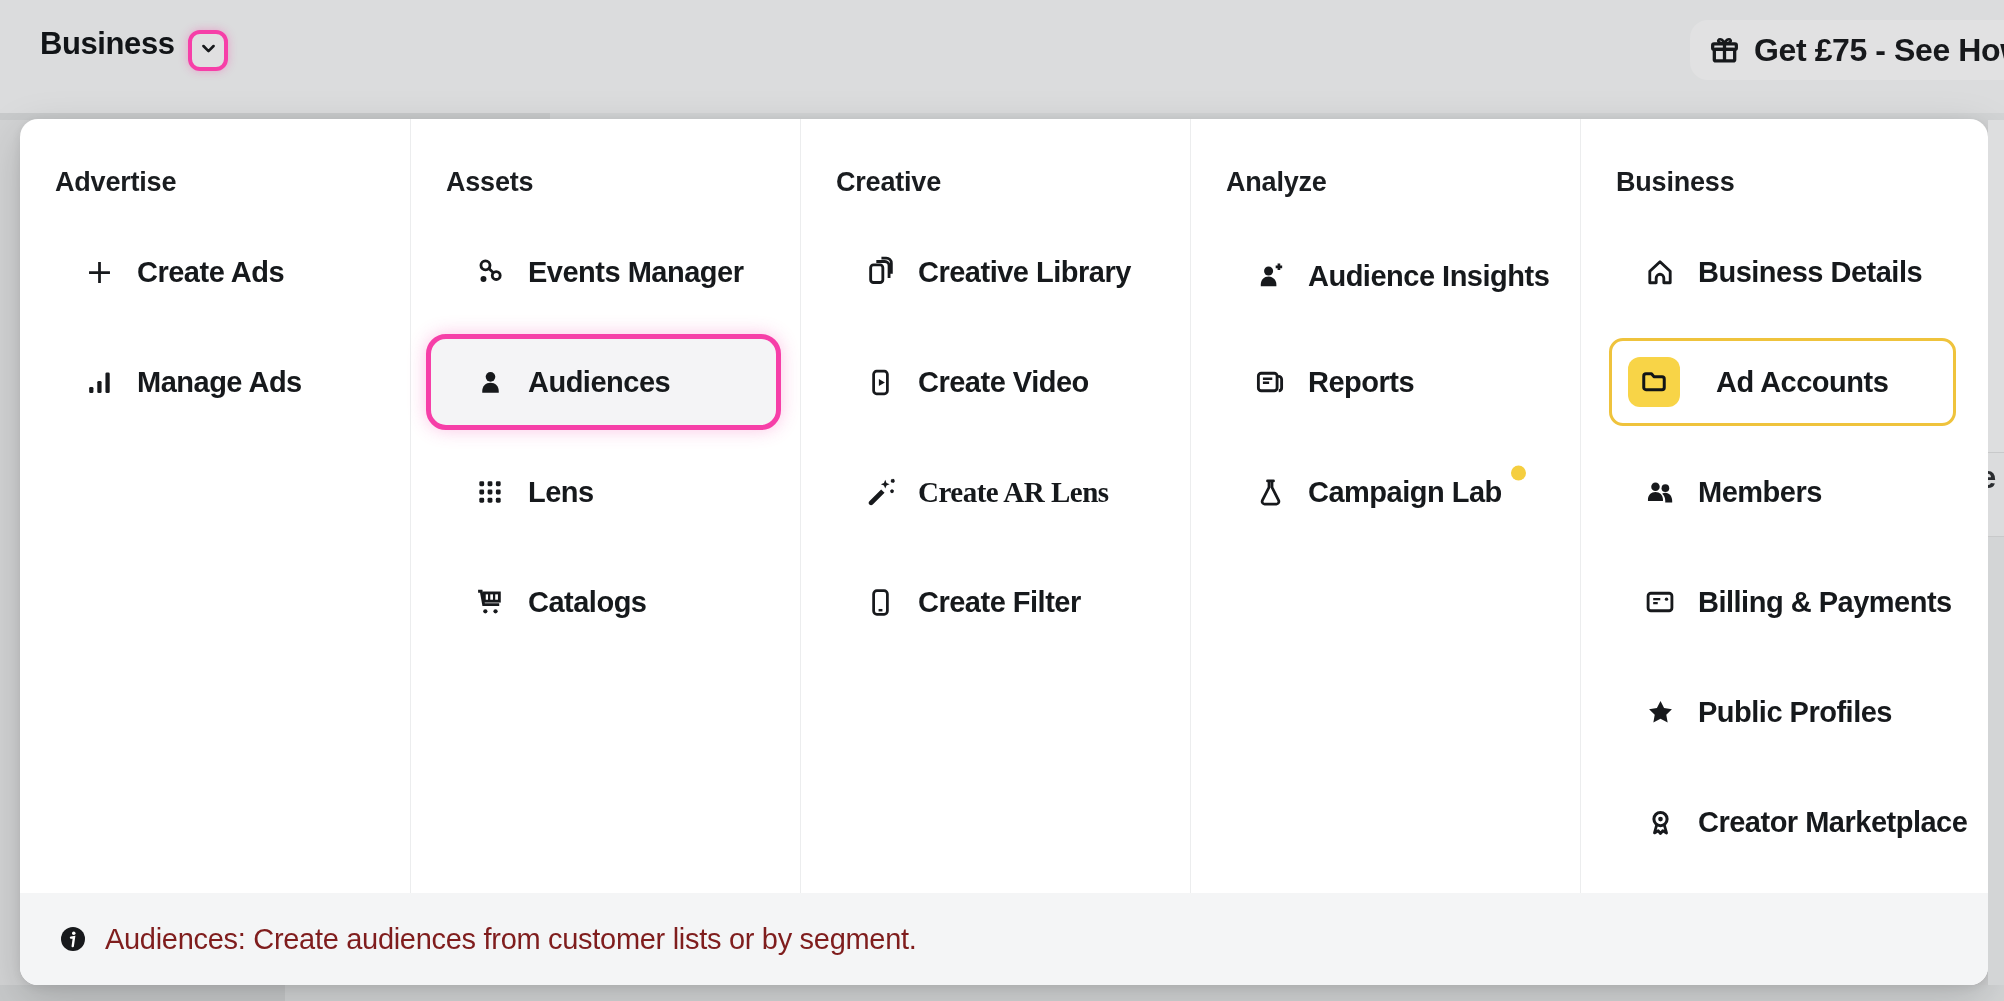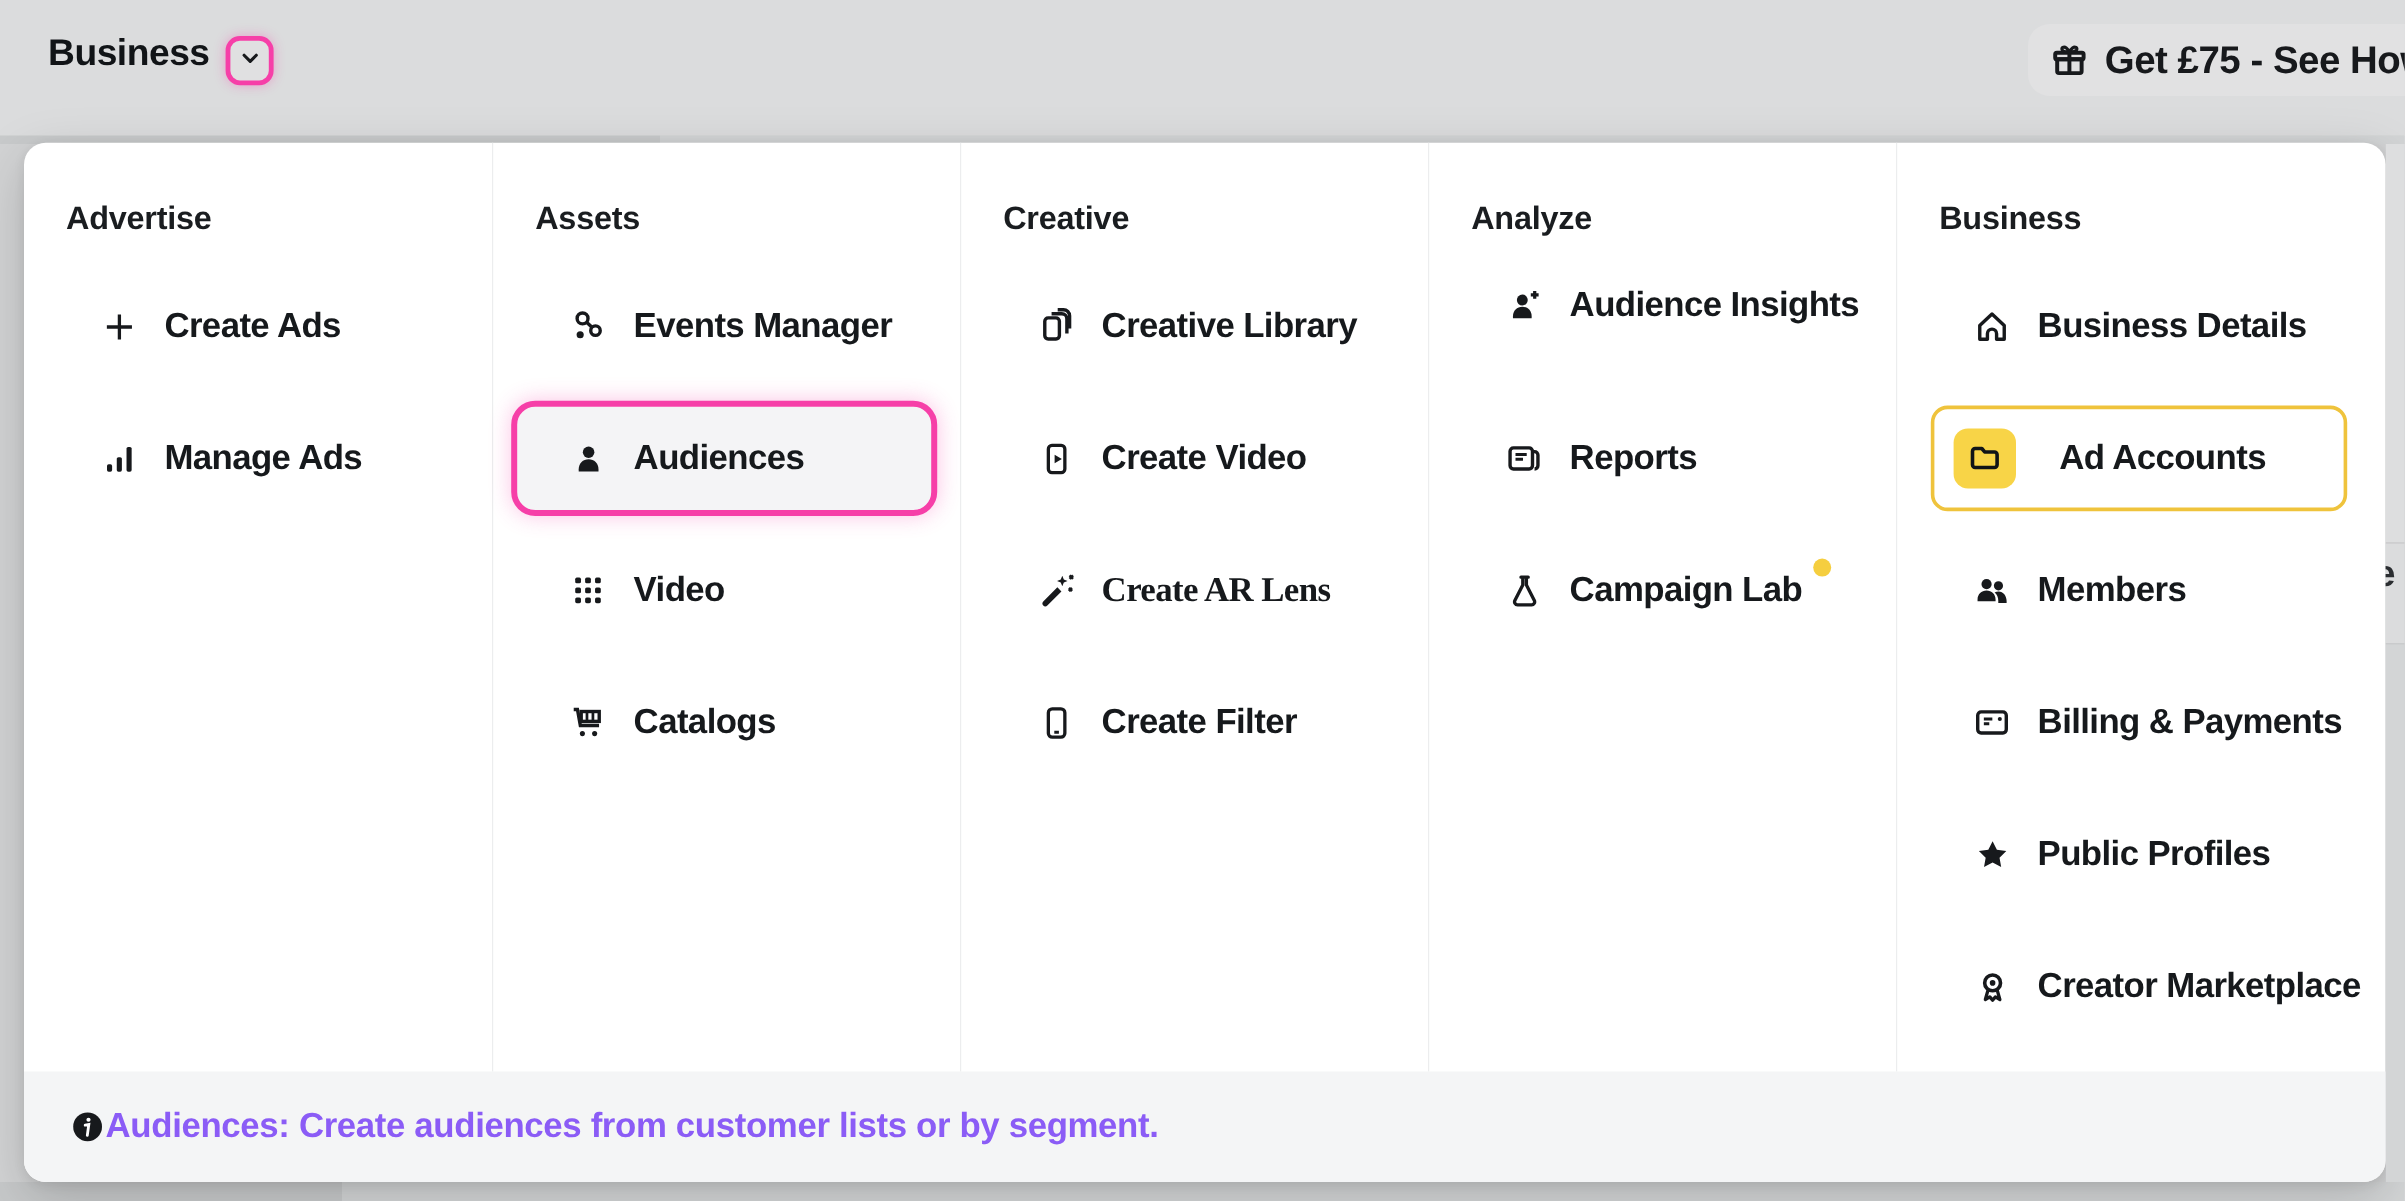--- a/index.html
+++ b/index.html
@@ -60,22 +60,22 @@
     border-radius:12px;background:#F8D447;display:flex;align-items:center;justify-content:center;z-index:1;}
   .item.hl-yellow .label{left:135px;}
 
   .notif-dot{position:absolute;right:-24px;top:-10px;width:15px;height:15px;border-radius:50%;
     background:#F5CE3F;}
 
   
   .panel-footer{position:absolute;left:0;right:0;bottom:0;height:92px;background:#F4F5F6;
     border-radius:0 0 18px 18px;}
   .panel-footer .info-icon{position:absolute;left:38px;top:31px;width:30px;height:30px;}
-  .footer-text{position:absolute;left:68px;top:50%;transform:translateY(-50%);
-    font-size:29px;font-weight:700;letter-spacing:-0.3px;color:#8b5cf6;white-space:nowrap;}
+  .footer-text{position:absolute;left:85px;top:50%;transform:translateY(-50%);
+    font-size:29px;font-weight:400;letter-spacing:-0.3px;color:#7f1d1d;white-space:nowrap;}
 </style>
 </head>
 <body>
 
 <div class="stage">
 
   <div class="header-band"></div>
   <div class="strip strip-top-left"></div>
   <div class="strip strip-top-right"></div>
   <div class="strip strip-bottom-left"></div>
@@ -165,21 +165,21 @@
                   <rect x="16.4" y="4" width="3.6" height="3.6" rx="1"></rect>
                   <rect x="4" y="10.2" width="3.6" height="3.6" rx="1"></rect>
                   <rect x="10.2" y="10.2" width="3.6" height="3.6" rx="1"></rect>
                   <rect x="16.4" y="10.2" width="3.6" height="3.6" rx="1"></rect>
                   <rect x="4" y="16.4" width="3.6" height="3.6" rx="1"></rect>
                   <rect x="10.2" y="16.4" width="3.6" height="3.6" rx="1"></rect>
                   <rect x="16.4" y="16.4" width="3.6" height="3.6" rx="1"></rect>
                 </g>
               </svg>
             </span>
-            <span class="label">Video</span>
+            <span class="label">Lens</span>
           </div>
           <div class="item" style="top: 443px;">
             <span class="icon">
               <svg width="34" height="34" viewBox="0 0 24 24">
                 <path d="M3.6 4.4h2.2l1.7 9.4h11" stroke="#17191C" fill="none" stroke-width="2"></path>
                 <rect x="8" y="5.6" width="10.6" height="5.8" stroke="#17191C" fill="none" stroke-width="2"></rect>
                 <path d="M11.4 6.2v4.6M14.9 6.2v4.6" stroke="#17191C" fill="none" stroke-width="1.6"></path>
                 <circle cx="8.7" cy="18.6" r="1.5" fill="#17191C"></circle>
                 <circle cx="15.9" cy="18.6" r="1.5" fill="#17191C"></circle>
               </svg>
@@ -223,21 +223,21 @@
               <svg width="33" height="33" viewBox="0 0 24 24">
                 <rect x="7" y="3.4" width="10" height="17.2" rx="2.4" stroke="#17191C" fill="none" stroke-width="2"></rect>
                 <path d="M10.6 17.6h2.8" stroke="#17191C" fill="none" stroke-width="1.8"></path>
               </svg>
             </span>
             <span class="label">Create Filter</span>
           </div>
         </div>
         <div class="column" style="width: 390px;">
           <div class="col-title">Analyze</div>
-          <div class="item" style="top: 96px; text-align: center;">
+          <div class="item" style="top: 117px; text-align: center;">
             <span class="icon">
               <svg width="34" height="34" viewBox="0 0 24 24">
                 <circle cx="11" cy="8.5" r="3.2" fill="#17191C"></circle>
                 <path fill="#17191C" d="M11 12.4c-3.1 0-5.5 2.3-5.5 5.6v1.2h11v-1.2c0-3.3-2.4-5.6-5.5-5.6z"></path>
                 <path d="M18.3 3.2v4.6M16 5.5h4.6" stroke="#17191C" fill="none" stroke-width="1.9"></path>
               </svg>
             </span>
             <span class="label">Audience Insights</span>
           </div>
           <div class="item" style="top: 223px;">

